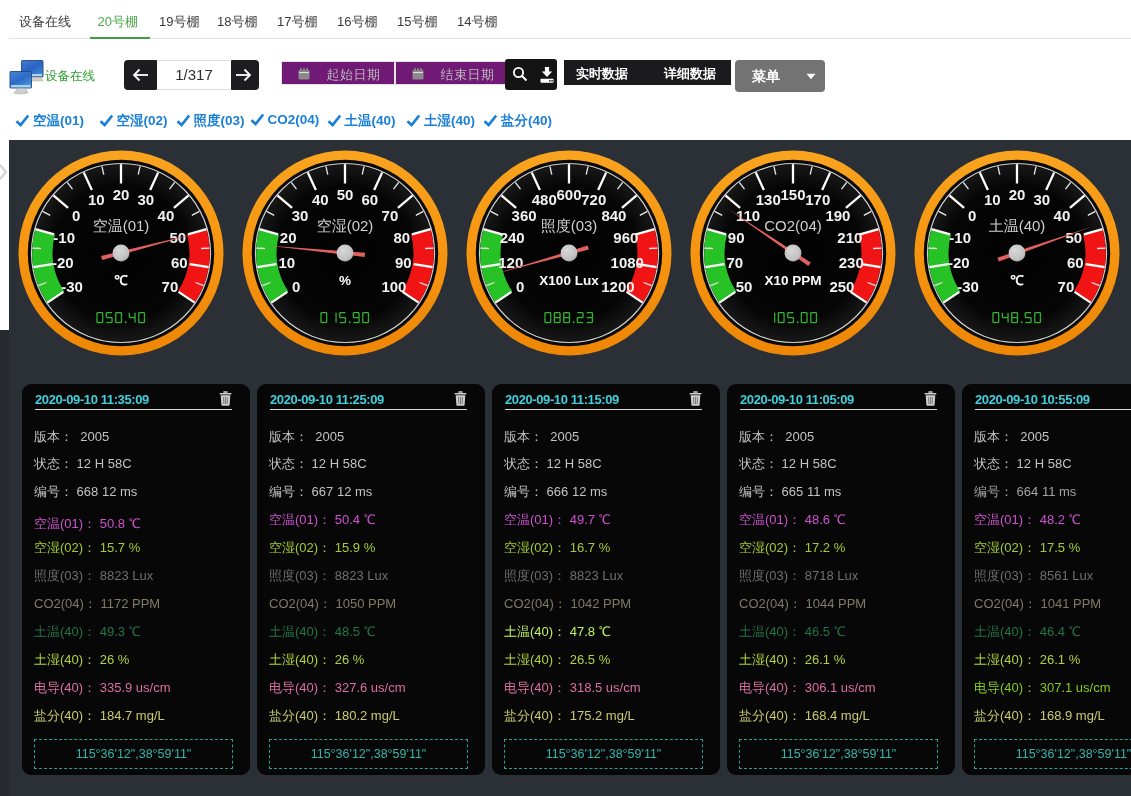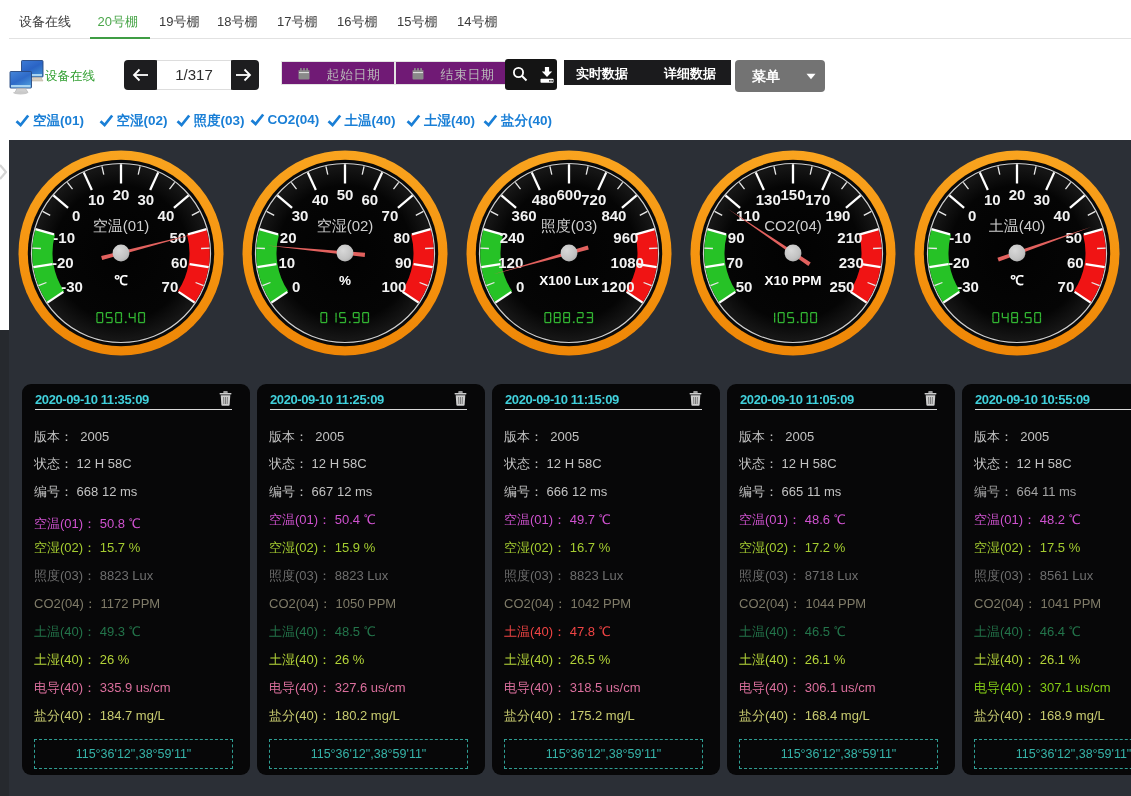--- a/index.html
+++ b/index.html
@@ -696,21 +696,21 @@
         </g>
       </svg>
       <div class="chr"></div>
       <div class="crow" style="top:43.5px;color:#c2c2c2">版本：&nbsp;&nbsp;2005</div>
       <div class="crow" style="top:71.4px;color:#c2c2c2">状态：&nbsp;12 H 58C</div>
       <div class="crow" style="top:99.3px;color:#c2c2c2">编号：&nbsp;666 12 ms</div>
       <div class="crow" style="top:127.2px;color:#cf52cf">空温(01)：&nbsp;49.7 ℃</div>
       <div class="crow" style="top:155.1px;color:#a4cc30">空湿(02)：&nbsp;16.7 %</div>
       <div class="crow" style="top:183px;color:#6e6e6e">照度(03)：&nbsp;8823 Lux</div>
       <div class="crow" style="top:210.9px;color:#7f7b68">CO2(04)：&nbsp;1042 PPM</div>
-      <div class="crow" style="top:238.8px;color:#ef4444">土温(40)：&nbsp;47.8 ℃</div>
+      <div class="crow" style="top:238.8px;color:#bef264">土温(40)：&nbsp;47.8 ℃</div>
       <div class="crow" style="top:266.7px;color:#b3d339">土湿(40)：&nbsp;26.5 %</div>
       <div class="crow" style="top:294.6px;color:#db6f9d">电导(40)：&nbsp;318.5 us/cm</div>
       <div class="crow" style="top:322.5px;color:#c8cb70">盐分(40)：&nbsp;175.2 mg/L</div>
       <div class="cfoot">115°36'12",38°59'11"</div>
     </div>
 <div class="card" style="left:727px">
       <div class="chead">2020-09-10 11:05:09</div>
       <svg class="trash" width="13" height="15" viewBox="0 0 13 15">
         <g fill="#cdcdcd">
           <rect x="0.6" y="1.9" width="11.8" height="1.6" rx="0.4"></rect>

